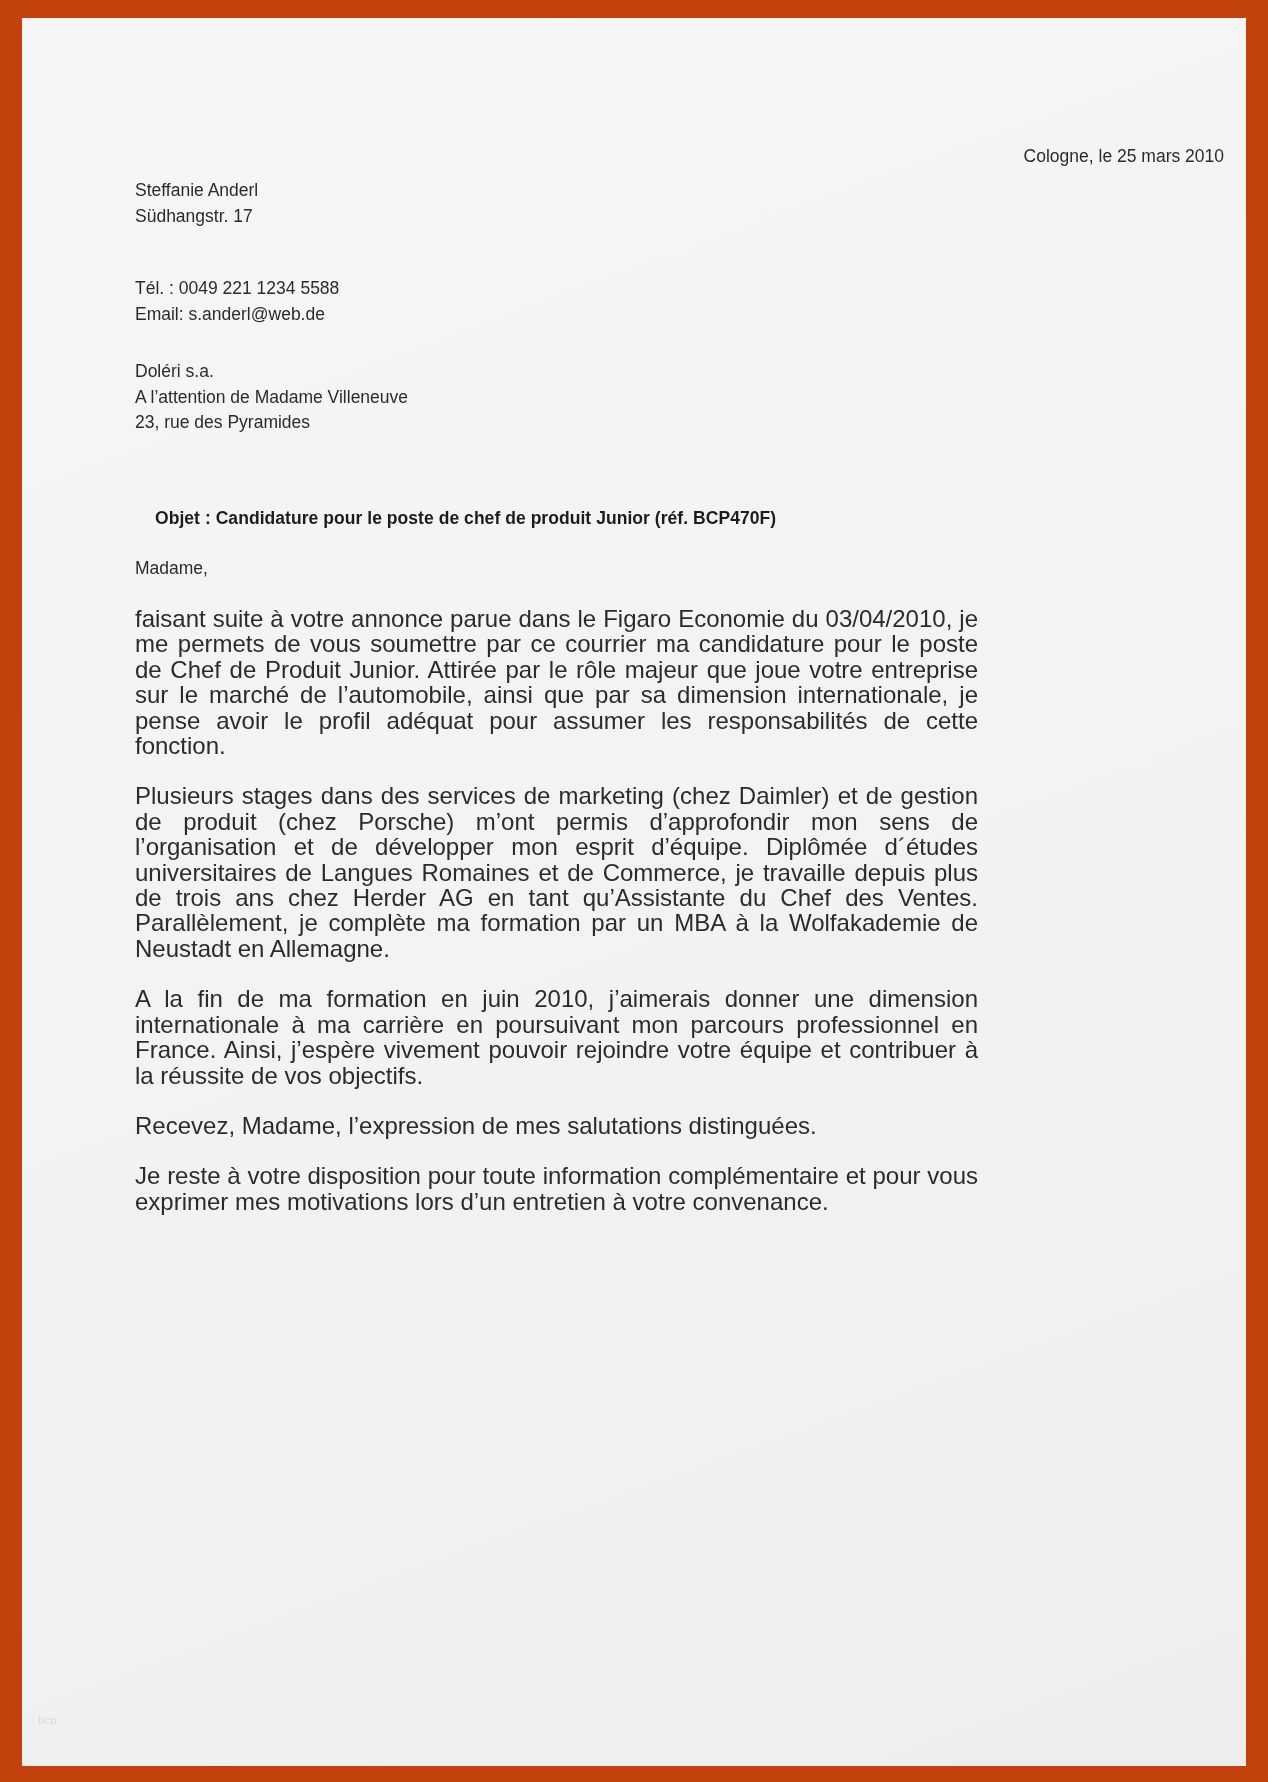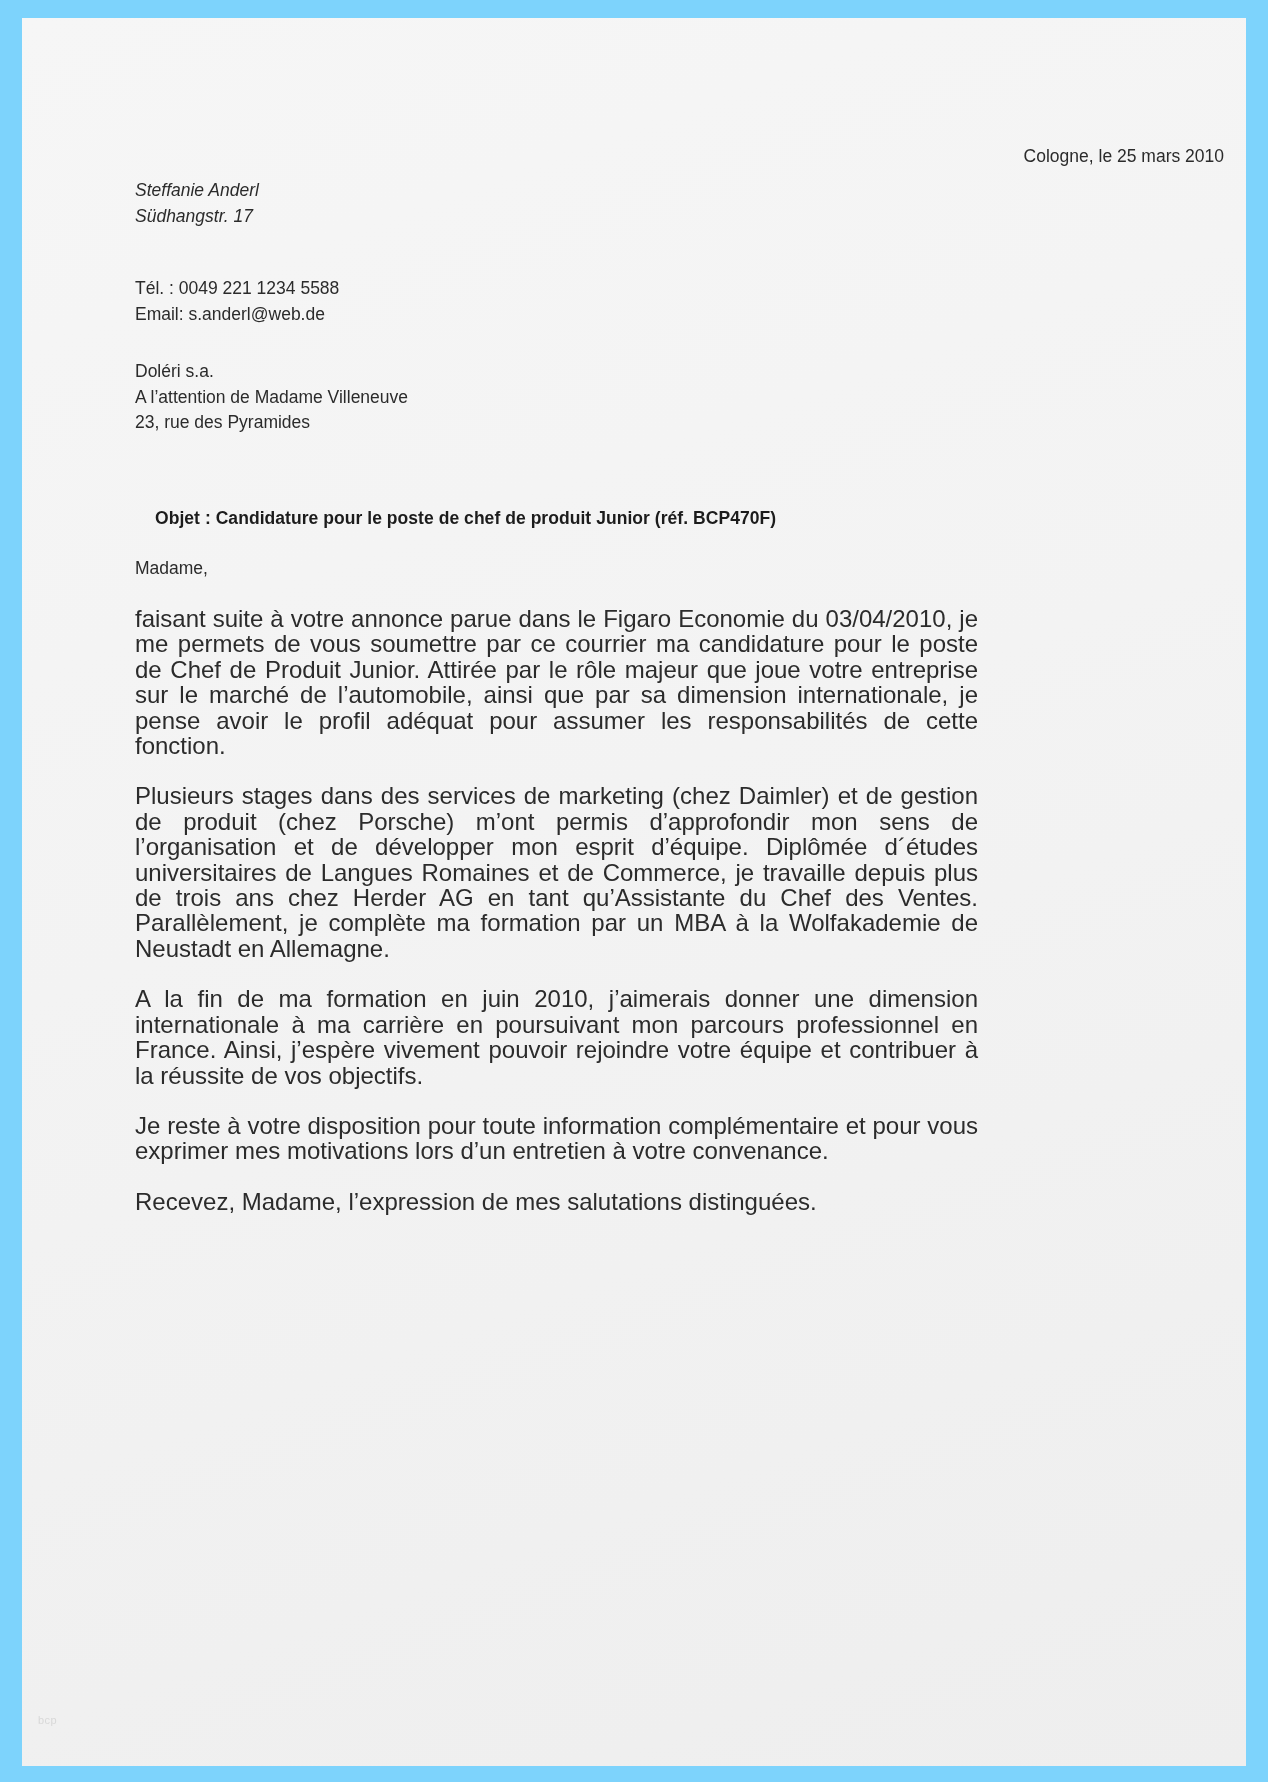--- a/index.html
+++ b/index.html
@@ -15,21 +15,21 @@
     overflow: hidden;
   }
 
   
   #scan-frame {
     position: absolute;
     left: 0;
     top: 0;
     width: 1268px;
     height: 1782px;
-    background: #7dd3fc;
+    background: #c2410c;
     box-sizing: border-box;
   }
 
   
   #paper {
     position: absolute;
     left: 22px;
     top: 18px;
     width: 1224px;
     height: 1748px;
@@ -72,21 +72,21 @@
     color: #2b2b2b;
     font-size: 17.5px;
     line-height: 25.5px;
   }
 
   .addr-line {
     display: block;
     white-space: nowrap;
   }
 
-  #sender-block   { top: 160px; font-style: italic; }
+  #sender-block   { top: 160px; }
   #contact-block  { top: 258px; }
   #recipient-block{ top: 341px; }
 
   #subject-line {
     position: absolute;
     left: 113px;
     top: 490px;
     font-size: 17.5px;
     font-weight: bold;
     color: #1c1c1c;
@@ -167,21 +167,21 @@
       </div>
 
       <div id="subject-line">Objet : Candidature pour le poste de chef de produit Junior (réf. BCP470F)</div>
 
       <div id="salutation">Madame,</div>
 
       <div id="body">
         <p class="para">faisant suite à votre annonce parue dans le Figaro Economie du 03/04/2010, je me permets de vous soumettre par ce courrier ma candidature pour le poste de Chef de Produit Junior. Attirée par le rôle majeur que joue votre entreprise sur le marché de l’automobile, ainsi que par sa dimension internationale, je pense avoir le profil adéquat pour assumer les responsabilités de cette fonction.</p>
         <p class="para">Plusieurs stages dans des services de marketing (chez Daimler) et de gestion de produit (chez Porsche) m’ont permis d’approfondir mon sens de l’organisation et de développer mon esprit d’équipe. Diplômée d´études universitaires de Langues Romaines et de Commerce, je travaille depuis plus de trois ans chez Herder AG en tant qu’Assistante du Chef des Ventes. Parallèlement, je complète ma formation par un MBA à la Wolfakademie de Neustadt en Allemagne.</p>
         <p class="para">A la fin de ma formation en juin 2010, j’aimerais donner une dimension internationale à ma carrière en poursuivant mon parcours professionnel en France.  Ainsi, j’espère vivement pouvoir rejoindre votre équipe et contribuer à la réussite de vos objectifs.</p>
+        <p class="para closing">Recevez, Madame, l’expression de mes salutations distinguées.</p>
         <p class="para">Je reste à votre disposition pour toute information complémentaire et pour vous exprimer mes motivations lors d’un entretien à votre convenance.</p>
-        <p class="para closing">Recevez, Madame, l’expression de mes salutations distinguées.</p>
       </div>
 
       <div id="scan-artifact">bcp</div>
 
     </div>
   </div>
 </div>
 
 </body></html>

